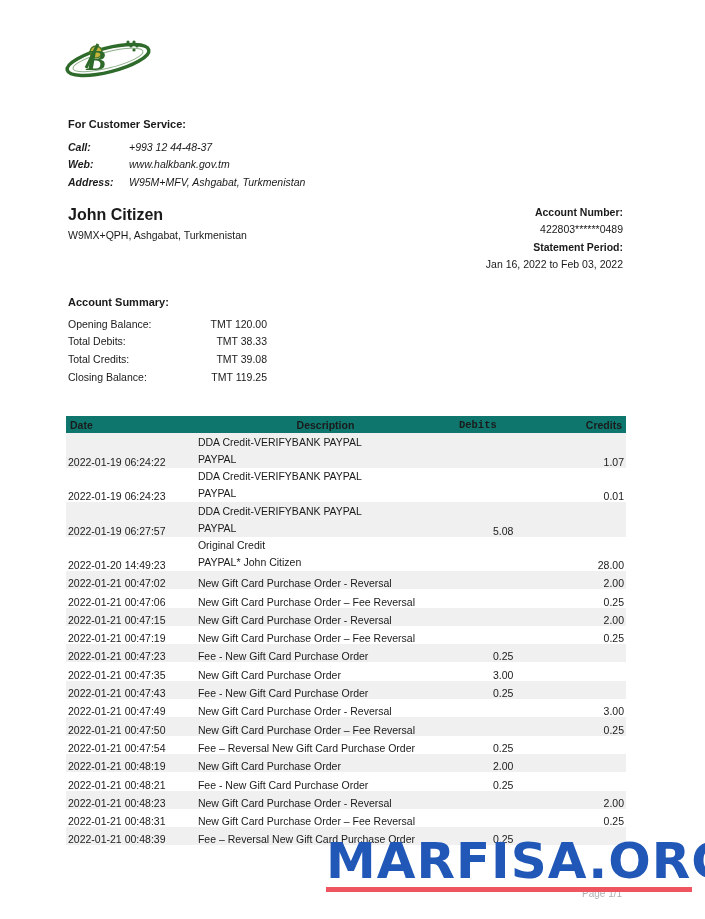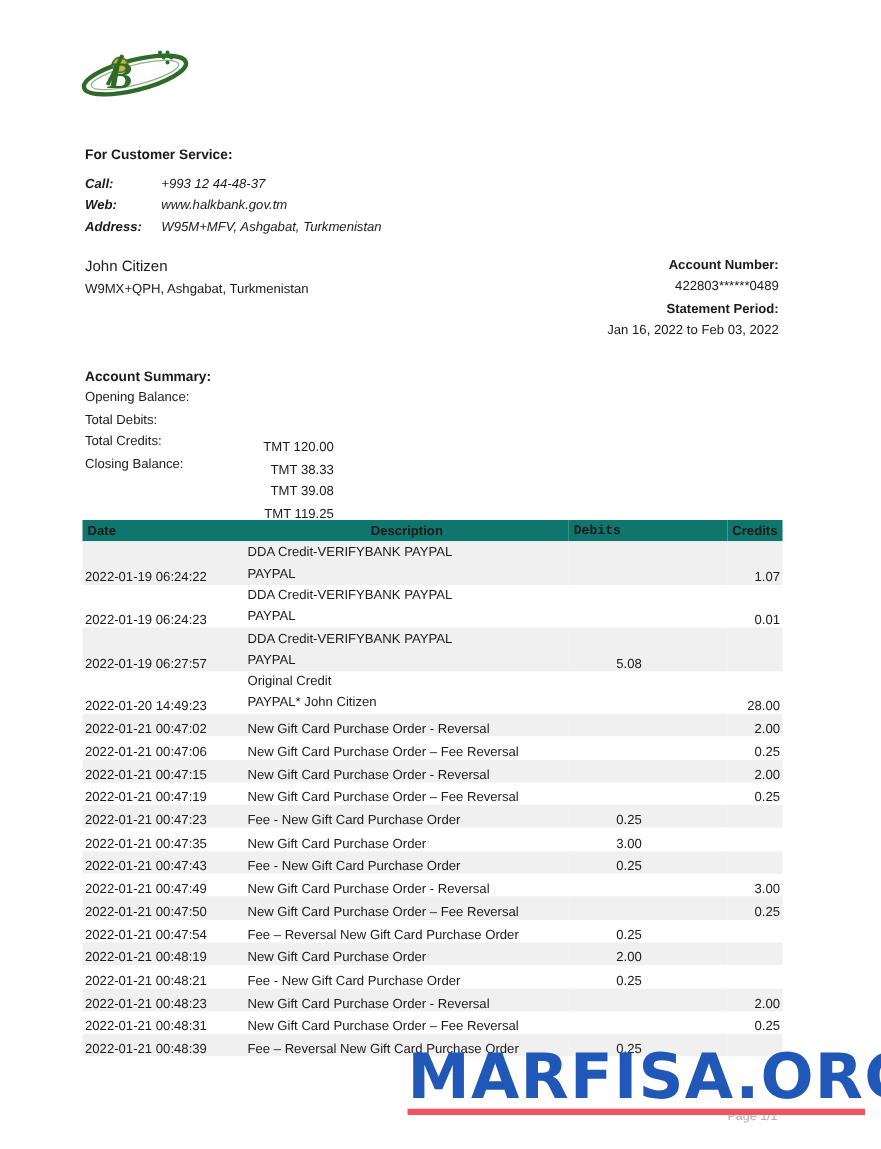--- a/index.html
+++ b/index.html
@@ -8,27 +8,27 @@
     font-family: "Liberation Sans", "DejaVu Sans", sans-serif;
     color: #1a1a1a; font-size: 10.5px;
   }
   .abs { position: absolute; }
   .logo { left: 64px; top: 34px; width: 92px; height: 46px; }
   .cs { left: 68px; top: 118px; }
   .cs-title { font-weight: bold; font-size: 11px; margin-bottom: 5px; }
   .cs-row { display: flex; height: 17.5px; align-items: flex-end; font-style: italic; }
   .cs-label { width: 61px; font-weight: bold; }
   .cust { left: 68px; top: 206px; }
-  .cust-name { font-weight: normal; font-size: 12px; margin-bottom: 5px; }
+  .cust-name { font-weight: bold; font-size: 16px; margin-bottom: 5px; }
   .acct { right: 82px; top: 206px; text-align: right; }
   .acct .lbl { font-weight: bold; margin-bottom: 5px; }
   .acct .val { margin-bottom: 6px; }
   .summary { left: 68px; top: 296px; }
   .summary-title { font-weight: bold; font-size: 11px; margin-bottom: 4px; }
-  .sum-row { display: flex; height: 17.7px; align-items: flex-start; }
+  .sum-row { display: flex; height: 17.7px; align-items: flex-end; }
   .sum-label { width: 140px; }
   .sum-val { width: 59px; text-align: right; margin-top: 40px; }
   table.tx {
     position: absolute; left: 66px; top: 416px; width: 560px;
     border-collapse: collapse; font-size: 10.5px;
   }
   table.tx th {
     background: #0f766e; font-weight: bold; height: 17px; padding: 0 4px;
     text-align: left;
   }

